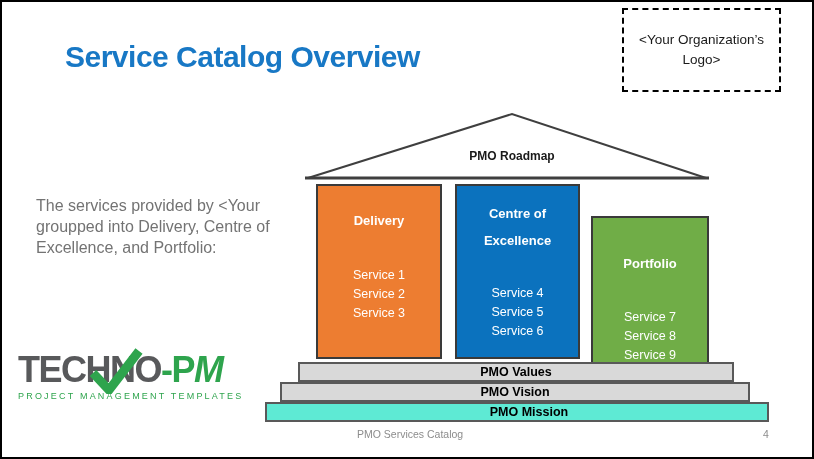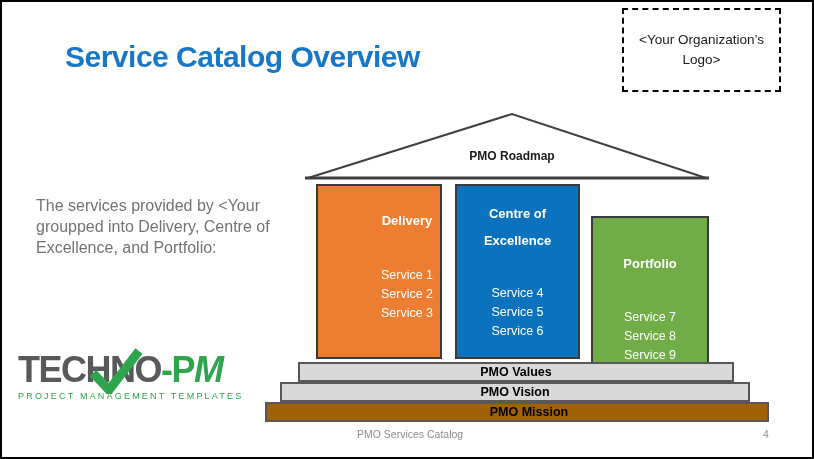--- a/index.html
+++ b/index.html
@@ -80,21 +80,21 @@
     <div>groupped into Delivery, Centre of</div>
     <div>Excellence, and Portfolio:</div>
   </div>
 
   <svg class="roof-svg" viewBox="0 0 410 76">
     <polyline points="6,73 210,9 404,73" fill="#ffffff" stroke="#3f3f3f" stroke-width="2"></polyline>
     <line x1="3" y1="73" x2="407" y2="73" stroke="#3f3f3f" stroke-width="3"></line>
   </svg>
   <div class="roof-label">PMO Roadmap</div>
 
-  <div class="pillar p-delivery" style="background-color: rgb(237, 125, 49); padding-left: 28px;">
+  <div class="pillar p-delivery" style="background-color: rgb(237, 125, 49);">
     <div class="pillar-title pt-delivery">Delivery</div>
     <div class="pillar-services ps-delivery">
       <div>Service 1</div>
       <div>Service 2</div>
       <div>Service 3</div>
     </div>
   </div>
 
   <div class="pillar p-coe" style="background-color: rgb(11, 114, 190);">
     <div class="pillar-title two-line pt-coe">
@@ -116,21 +116,21 @@
       <div>Service 9</div>
     </div>
   </div>
 
   <div class="step step-vision" style="background-color: rgb(217, 217, 217);">
     <span>PMO Vision</span>
   </div>
   <div class="step step-values" style="background-color: rgb(217, 217, 217);">
     <span>PMO Values</span>
   </div>
-  <div class="step step-mission" style="background-color: #a16207; padding-left: 24px;">
+  <div class="step step-mission" style="background-color: #5eead4; padding-left: 24px;">
     <span>PMO Mission</span>
   </div>
 
   <div class="brand">
     <div class="brand-name">
       <span style="color: rgb(88, 89, 91);">TECHNO</span><span style="color: rgb(46, 164, 77);">-P</span><span class="m-italic" style="color: rgb(46, 164, 77);">M</span>
     </div>
     <svg class="brand-check" viewBox="0 0 56 48" style="color: rgb(46, 164, 77);">
       <polyline points="5,27 21,44 51,5" fill="none" stroke="currentColor" stroke-width="9" stroke-linecap="butt" stroke-linejoin="miter"></polyline>
     </svg>

